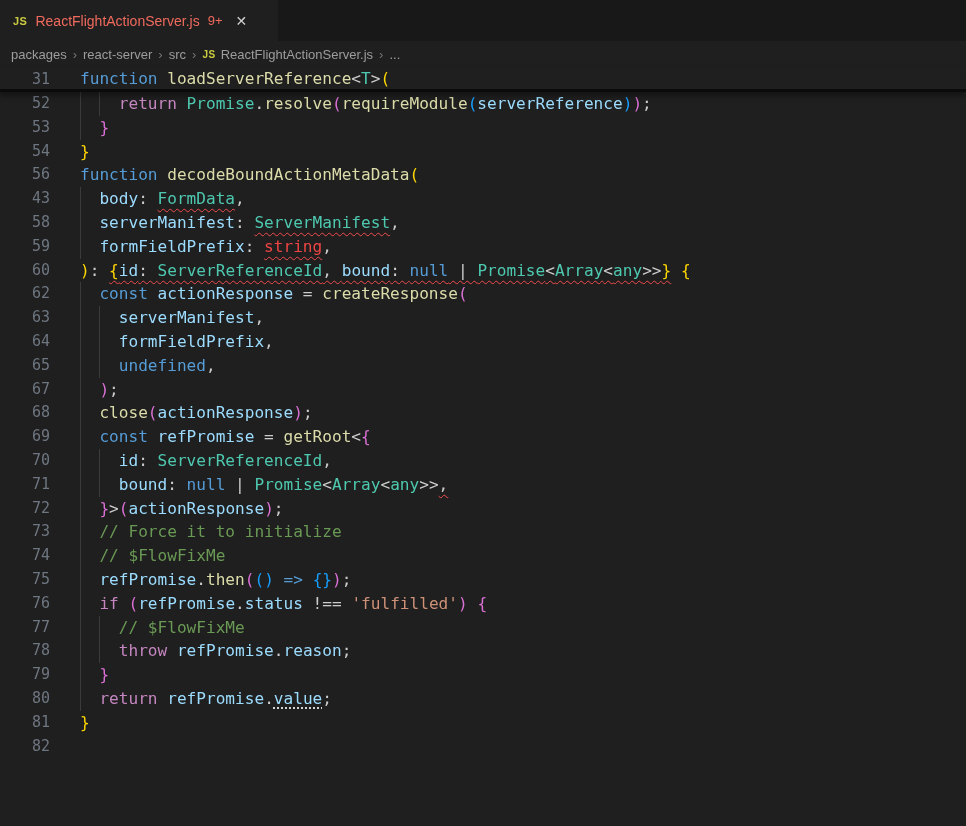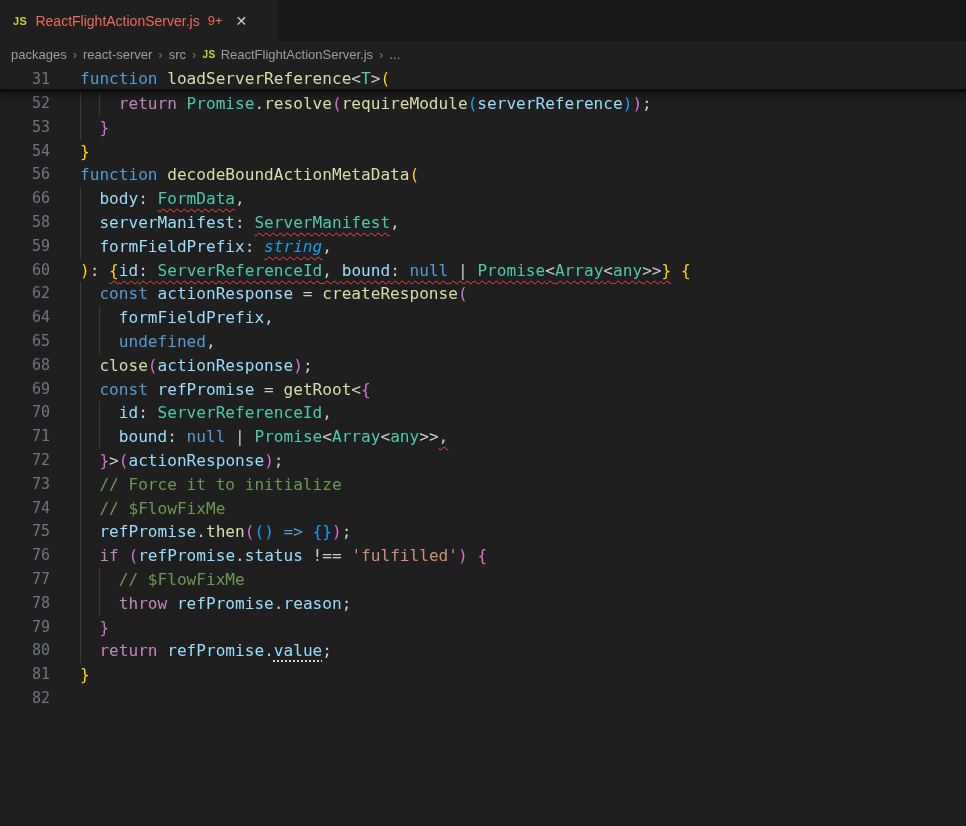--- a/index.html
+++ b/index.html
@@ -70,27 +70,29 @@
 
   <div class="editor">
     <div class="sticky" id="sticky">
         <div class="row"><span class="ln">31</span><span class="lc"><span class="tok" style="color: rgb(86, 156, 214);">function </span><span class="tok" style="color: rgb(220, 220, 170);">loadServerReference</span><span class="tok" style="color: rgb(204, 204, 204);">&lt;</span><span class="tok" style="color: rgb(78, 201, 176);">T</span><span class="tok" style="color: rgb(204, 204, 204);">&gt;</span><span class="tok" style="color: rgb(255, 215, 0);">(</span></span></div>
       </div>
     <div class="codearea" id="code">
         <div class="row"><span class="ln">52</span><i class="g" style="left: 80px;"></i><i class="g" style="left: 99.44px;"></i><span class="lc"><span class="tok" style="color: rgb(197, 134, 192);">    return </span><span class="tok" style="color: rgb(78, 201, 176);">Promise</span><span class="tok" style="color: rgb(204, 204, 204);">.</span><span class="tok" style="color: rgb(220, 220, 170);">resolve</span><span class="tok" style="color: rgb(218, 112, 214);">(</span><span class="tok" style="color: rgb(220, 220, 170);">requireModule</span><span class="tok" style="color: rgb(23, 159, 255);">(</span><span class="tok" style="color: rgb(156, 220, 254);">serverReference</span><span class="tok" style="color: rgb(23, 159, 255);">)</span><span class="tok" style="color: rgb(218, 112, 214);">)</span><span class="tok" style="color: rgb(204, 204, 204);">;</span></span></div>
         <div class="row"><span class="ln">53</span><i class="g" style="left: 80px;"></i><span class="lc"><span class="tok" style="color: rgb(218, 112, 214);">  }</span></span></div>
         <div class="row"><span class="ln">54</span><span class="lc"><span class="tok" style="color: rgb(255, 215, 0);">}</span></span></div>
         <div class="row"><span class="ln">56</span><span class="lc"><span class="tok" style="color: rgb(86, 156, 214);">function </span><span class="tok" style="color: rgb(220, 220, 170);">decodeBoundActionMetaData</span><span class="tok" style="color: rgb(255, 215, 0);">(</span></span></div>
-        <div class="row"><span class="ln">66</span><i class="g" style="left: 80px;"></i><span class="lc"><span class="tok" style="color: rgb(156, 220, 254);">  body</span><span class="tok" style="color: rgb(204, 204, 204);">: </span><span class="tok e" style="color: rgb(78, 201, 176);">FormData</span><span class="tok" style="color: rgb(204, 204, 204);">,</span></span></div>
+        <div class="row"><span class="ln">43</span><i class="g" style="left: 80px;"></i><span class="lc"><span class="tok" style="color: rgb(156, 220, 254);">  body</span><span class="tok" style="color: rgb(204, 204, 204);">: </span><span class="tok e" style="color: rgb(78, 201, 176);">FormData</span><span class="tok" style="color: rgb(204, 204, 204);">,</span></span></div>
         <div class="row"><span class="ln">58</span><i class="g" style="left: 80px;"></i><span class="lc"><span class="tok" style="color: rgb(156, 220, 254);">  serverManifest</span><span class="tok" style="color: rgb(204, 204, 204);">: </span><span class="tok e" style="color: rgb(78, 201, 176);">ServerManifest</span><span class="tok" style="color: rgb(204, 204, 204);">,</span></span></div>
-        <div class="row"><span class="ln">59</span><i class="g" style="left: 80px;"></i><span class="lc"><span class="tok" style="color: rgb(156, 220, 254);">  formFieldPrefix</span><span class="tok" style="color: rgb(204, 204, 204);">: </span><span class="tok e" style="color: #0ea5e9; font-style: italic;">string</span><span class="tok" style="color: rgb(204, 204, 204);">,</span></span></div>
+        <div class="row"><span class="ln">59</span><i class="g" style="left: 80px;"></i><span class="lc"><span class="tok" style="color: rgb(156, 220, 254);">  formFieldPrefix</span><span class="tok" style="color: rgb(204, 204, 204);">: </span><span class="tok e" style="color: #ef4444;">string</span><span class="tok" style="color: rgb(204, 204, 204);">,</span></span></div>
         <div class="row"><span class="ln">60</span><span class="lc"><span class="tok" style="color: rgb(255, 215, 0);">)</span><span class="tok" style="color: rgb(204, 204, 204);">: </span><span class="tok e" style="color: rgb(255, 215, 0);">{</span><span class="tok e" style="color: rgb(156, 220, 254);">id</span><span class="tok e" style="color: rgb(204, 204, 204);">: </span><span class="tok e" style="color: rgb(78, 201, 176);">ServerReferenceId</span><span class="tok e" style="color: rgb(204, 204, 204);">, </span><span class="tok e" style="color: rgb(156, 220, 254);">bound</span><span class="tok e" style="color: rgb(204, 204, 204);">: </span><span class="tok e" style="color: rgb(86, 156, 214);">null</span><span class="tok e" style="color: rgb(204, 204, 204);"> | </span><span class="tok e" style="color: rgb(78, 201, 176);">Promise</span><span class="tok e" style="color: rgb(204, 204, 204);">&lt;</span><span class="tok e" style="color: rgb(78, 201, 176);">Array</span><span class="tok e" style="color: rgb(204, 204, 204);">&lt;</span><span class="tok e" style="color: rgb(78, 201, 176);">any</span><span class="tok e" style="color: rgb(204, 204, 204);">&gt;&gt;</span><span class="tok e" style="color: rgb(255, 215, 0);">}</span><span class="tok" style="color: rgb(204, 204, 204);"> </span><span class="tok" style="color: rgb(255, 215, 0);">{</span></span></div>
         <div class="row"><span class="ln">62</span><i class="g" style="left: 80px;"></i><span class="lc"><span class="tok" style="color: rgb(86, 156, 214);">  const </span><span class="tok" style="color: rgb(156, 220, 254);">actionResponse</span><span class="tok" style="color: rgb(204, 204, 204);"> = </span><span class="tok" style="color: rgb(220, 220, 170);">createResponse</span><span class="tok" style="color: rgb(218, 112, 214);">(</span></span></div>
+        <div class="row"><span class="ln">63</span><i class="g" style="left: 80px;"></i><i class="g" style="left: 99.44px;"></i><span class="lc"><span class="tok" style="color: rgb(156, 220, 254);">    serverManifest</span><span class="tok" style="color: rgb(204, 204, 204);">,</span></span></div>
         <div class="row"><span class="ln">64</span><i class="g" style="left: 80px;"></i><i class="g" style="left: 99.44px;"></i><span class="lc"><span class="tok" style="color: rgb(156, 220, 254);">    formFieldPrefix</span><span class="tok" style="color: rgb(204, 204, 204);">,</span></span></div>
         <div class="row"><span class="ln">65</span><i class="g" style="left: 80px;"></i><i class="g" style="left: 99.44px;"></i><span class="lc"><span class="tok" style="color: rgb(86, 156, 214);">    undefined</span><span class="tok" style="color: rgb(204, 204, 204);">,</span></span></div>
+        <div class="row"><span class="ln">67</span><i class="g" style="left: 80px;"></i><span class="lc"><span class="tok" style="color: rgb(218, 112, 214);">  )</span><span class="tok" style="color: rgb(204, 204, 204);">;</span></span></div>
         <div class="row"><span class="ln">68</span><i class="g" style="left: 80px;"></i><span class="lc"><span class="tok" style="color: rgb(220, 220, 170);">  close</span><span class="tok" style="color: rgb(218, 112, 214);">(</span><span class="tok" style="color: rgb(156, 220, 254);">actionResponse</span><span class="tok" style="color: rgb(218, 112, 214);">)</span><span class="tok" style="color: rgb(204, 204, 204);">;</span></span></div>
         <div class="row"><span class="ln">69</span><i class="g" style="left: 80px;"></i><span class="lc"><span class="tok" style="color: rgb(86, 156, 214);">  const </span><span class="tok" style="color: rgb(156, 220, 254);">refPromise</span><span class="tok" style="color: rgb(204, 204, 204);"> = </span><span class="tok" style="color: rgb(220, 220, 170);">getRoot</span><span class="tok" style="color: rgb(204, 204, 204);">&lt;</span><span class="tok" style="color: rgb(218, 112, 214);">{</span></span></div>
         <div class="row"><span class="ln">70</span><i class="g" style="left: 80px;"></i><i class="g" style="left: 99.44px;"></i><span class="lc"><span class="tok" style="color: rgb(156, 220, 254);">    id</span><span class="tok" style="color: rgb(204, 204, 204);">: </span><span class="tok" style="color: rgb(78, 201, 176);">ServerReferenceId</span><span class="tok" style="color: rgb(204, 204, 204);">,</span></span></div>
         <div class="row"><span class="ln">71</span><i class="g" style="left: 80px;"></i><i class="g" style="left: 99.44px;"></i><span class="lc"><span class="tok" style="color: rgb(156, 220, 254);">    bound</span><span class="tok" style="color: rgb(204, 204, 204);">: </span><span class="tok" style="color: rgb(86, 156, 214);">null</span><span class="tok" style="color: rgb(204, 204, 204);"> | </span><span class="tok" style="color: rgb(78, 201, 176);">Promise</span><span class="tok" style="color: rgb(204, 204, 204);">&lt;</span><span class="tok" style="color: rgb(78, 201, 176);">Array</span><span class="tok" style="color: rgb(204, 204, 204);">&lt;</span><span class="tok" style="color: rgb(78, 201, 176);">any</span><span class="tok" style="color: rgb(204, 204, 204);">&gt;&gt;</span><span class="tok e" style="color: rgb(204, 204, 204);">,</span></span></div>
         <div class="row"><span class="ln">72</span><i class="g" style="left: 80px;"></i><span class="lc"><span class="tok" style="color: rgb(218, 112, 214);">  }</span><span class="tok" style="color: rgb(204, 204, 204);">&gt;</span><span class="tok" style="color: rgb(218, 112, 214);">(</span><span class="tok" style="color: rgb(156, 220, 254);">actionResponse</span><span class="tok" style="color: rgb(218, 112, 214);">)</span><span class="tok" style="color: rgb(204, 204, 204);">;</span></span></div>
         <div class="row"><span class="ln">73</span><i class="g" style="left: 80px;"></i><span class="lc"><span class="tok" style="color: rgb(106, 153, 85); text-align: right;">  // Force it to initialize</span></span></div>
         <div class="row"><span class="ln">74</span><i class="g" style="left: 80px;"></i><span class="lc"><span class="tok" style="color: rgb(106, 153, 85);">  // $FlowFixMe</span></span></div>
         <div class="row"><span class="ln">75</span><i class="g" style="left: 80px;"></i><span class="lc"><span class="tok" style="color: rgb(156, 220, 254);">  refPromise</span><span class="tok" style="color: rgb(204, 204, 204);">.</span><span class="tok" style="color: rgb(220, 220, 170);">then</span><span class="tok" style="color: rgb(218, 112, 214);">(</span><span class="tok" style="color: rgb(23, 159, 255);">()</span><span class="tok" style="color: rgb(204, 204, 204);"> </span><span class="tok" style="color: rgb(86, 156, 214);">=&gt;</span><span class="tok" style="color: rgb(204, 204, 204);"> </span><span class="tok" style="color: rgb(23, 159, 255);">{}</span><span class="tok" style="color: rgb(218, 112, 214);">)</span><span class="tok" style="color: rgb(204, 204, 204);">;</span></span></div>
         <div class="row"><span class="ln">76</span><i class="g" style="left: 80px;"></i><span class="lc"><span class="tok" style="color: rgb(197, 134, 192);">  if</span><span class="tok" style="color: rgb(204, 204, 204);"> </span><span class="tok" style="color: rgb(218, 112, 214);">(</span><span class="tok" style="color: rgb(156, 220, 254);">refPromise</span><span class="tok" style="color: rgb(204, 204, 204);">.</span><span class="tok" style="color: rgb(156, 220, 254);">status</span><span class="tok" style="color: rgb(204, 204, 204);"> !== </span><span class="tok" style="color: rgb(206, 145, 120);">'fulfilled'</span><span class="tok" style="color: rgb(218, 112, 214);">)</span><span class="tok" style="color: rgb(204, 204, 204);"> </span><span class="tok" style="color: rgb(218, 112, 214);">{</span></span></div>
         <div class="row"><span class="ln">77</span><i class="g" style="left: 80px;"></i><i class="g" style="left: 99.44px;"></i><span class="lc"><span class="tok" style="color: rgb(106, 153, 85);">    // $FlowFixMe</span></span></div>

